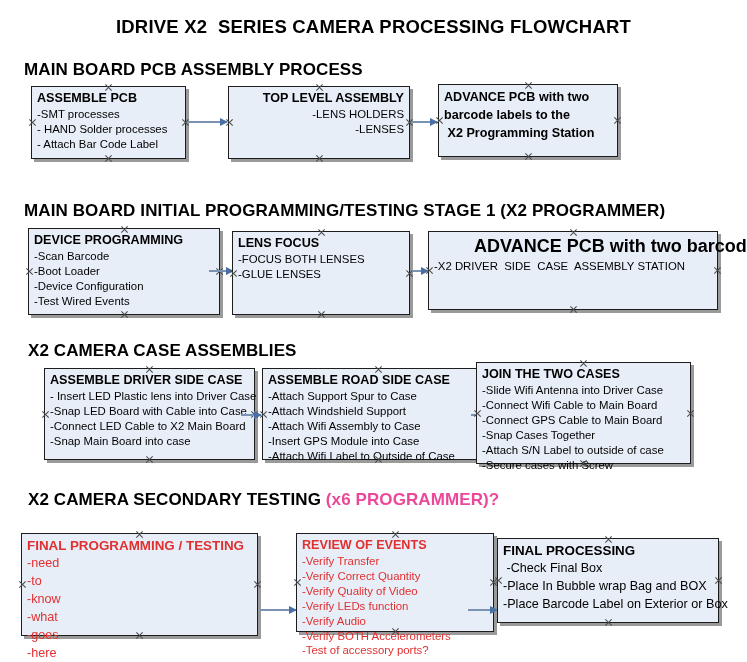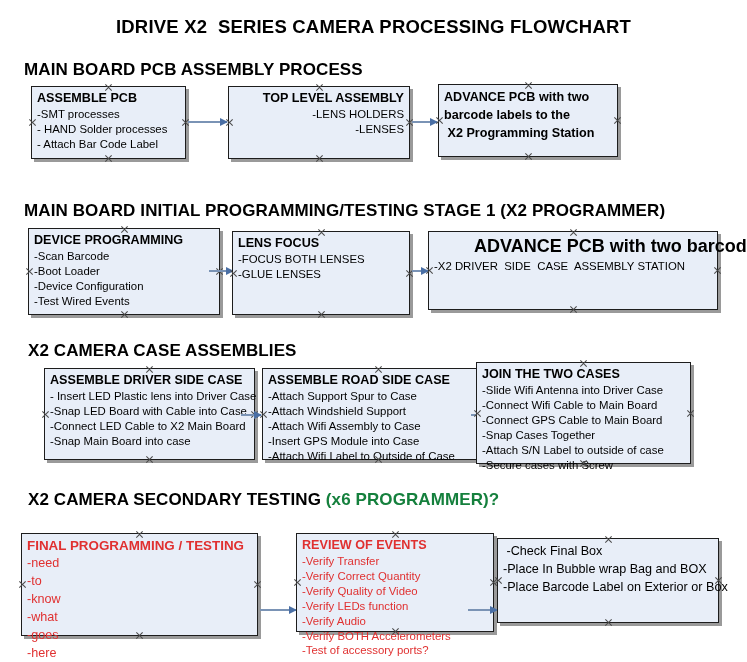--- a/index.html
+++ b/index.html
@@ -35,21 +35,21 @@
     white-space: pre;
   }
   .section-title {
     position: absolute;
     font-size: 17px;
     font-weight: bold;
     white-space: nowrap;
     letter-spacing: 0.1px;
   }
   .section-title .accent {
-    color: #15803d;
+    color: #ec4899;
   }
 
   
   .node {
     position: absolute;
     box-sizing: border-box;
     background: #e8eef8;
     border: 1.3px solid #1d1d1d;
     box-shadow: 3px 3px 0 0 #9a9a9a;
     padding: 4px 5px 3px 5px;
@@ -283,20 +283,21 @@
     <div class="node-line">-Test of accessory ports?</div>
     <span class="handle" style="left:50%; top:0;"></span>
     <span class="handle" style="left:50%; top:100%;"></span>
     <span class="handle" style="left:0; top:50%;"></span>
     <span class="handle" style="left:100%; top:50%;"></span>
   </div>
 
   <div class="arrow" style="left:468px; top:609px; width:29px;"></div>
 
   <div class="node big" style="left:497px; top:538px; width:222px; height:85px;">
+    <div class="node-title">FINAL PROCESSING</div>
     <div class="node-line"> -Check Final Box</div>
     <div class="node-line">-Place In Bubble wrap Bag and BOX</div>
     <div class="node-line">-Place Barcode Label on Exterior or Box</div>
     <span class="handle" style="left:50%; top:0;"></span>
     <span class="handle" style="left:50%; top:100%;"></span>
     <span class="handle" style="left:0; top:50%;"></span>
     <span class="handle" style="left:100%; top:50%;"></span>
   </div>
 
 </div>

